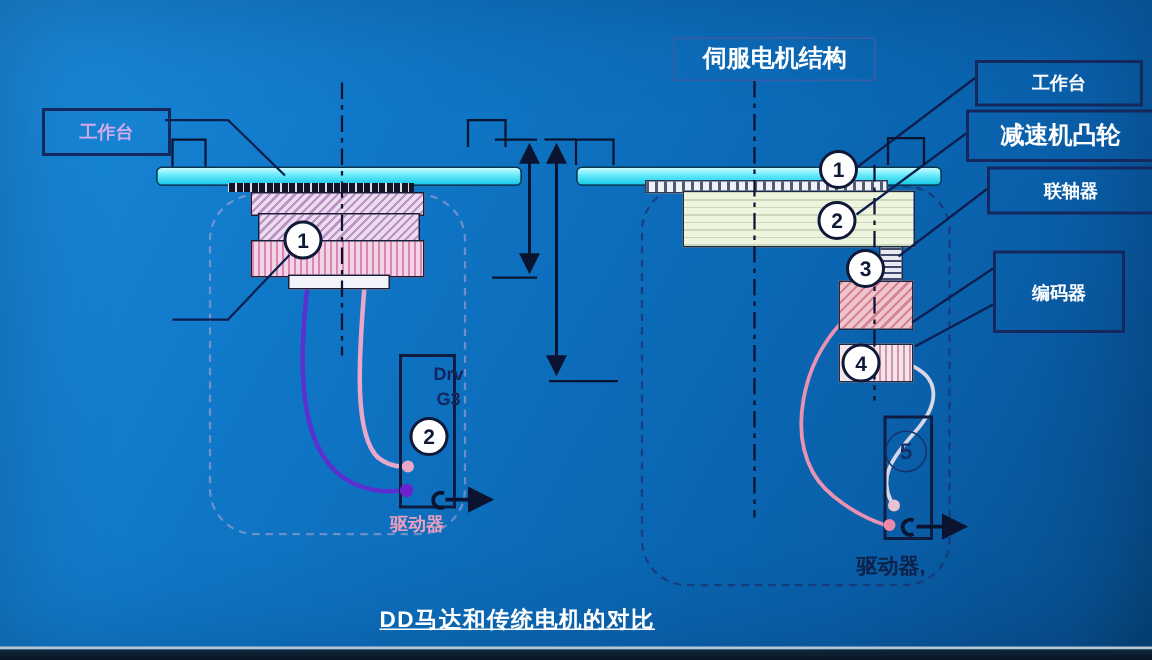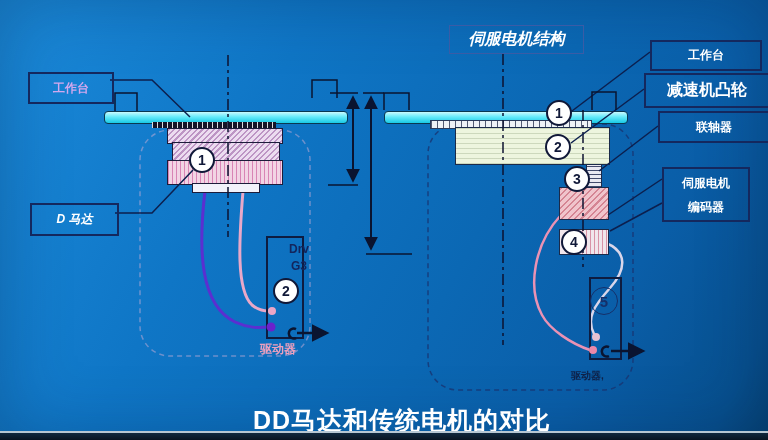--- a/index.html
+++ b/index.html
@@ -38,35 +38,35 @@
   .unitbox{border:2px solid #0e1c40;}
 
   
   .labelbox{display:flex;align-items:center;justify-content:center;
     border:2px solid #14285e;color:#fff;font-weight:bold;font-size:12px;text-align:center;}
   .titlebox{display:flex;align-items:center;justify-content:center;color:#fff;font-weight:bold;font-size:16px;}
   .title-dd{}
   .title-dd .corner{position:absolute;top:0;width:13px;height:15px;}
   .title-dd .corner.l{left:0;border-left:2px solid #16306e;border-top:2px solid #16306e;}
   .title-dd .corner.r{right:0;border-right:2px solid #16306e;border-top:2px solid #16306e;}
-  .title-servo{border:1.5px solid #3a5ca6;font-style:italic;}
+  .title-servo{border:1.5px solid #3a5ca6;}
   .txt{font-weight:bold;}
   .two-line{flex-direction:column;line-height:24px;}
 
   
   .marker{width:22px;height:22px;border-radius:50%;background:#fff;border:2px solid #101838;
     color:#101838;font-weight:bold;font-size:14px;display:flex;align-items:center;justify-content:center;}
   .marker.outline{width:26px;height:26px;background:transparent;border:1.5px solid #15306a;color:#15306a;font-size:15px;}
 
   
   .drv-text{display:flex;flex-direction:column;align-items:center;gap:3px;padding-top:4px;
     color:#13255c;font-weight:bold;font-size:12px;line-height:14px;padding-left:28px;}
 
   
-  .footer-title{color:#fff;font-weight:bold;font-size:25px;letter-spacing:1px;z-index:5;}
+  .footer-title{color:#fff;font-weight:bold;font-size:15px;letter-spacing:1px;z-index:5;text-decoration:underline;}
   .bottom-line{background:#b6c6d2;z-index:5;}
   .bottom-bar{background:linear-gradient(#10283e,#081422);z-index:5;}
 </style>
 </head>
 <body>
 
 <div class="stage">
 
   <svg id="lines-back" class="layer" width="768" height="440">
     <rect x="140" y="130" width="170" height="226" rx="30" fill="none" stroke="rgba(225,180,215,0.45)" stroke-width="1.5" stroke-dasharray="5 4"></rect>
@@ -148,43 +148,39 @@
 
 
   <div class="abs titlebox title-servo" style="left:449px;top:25px;width:133px;height:27px;">
     <span>伺服电机结构</span>
   </div>
 
   <div class="abs labelbox" style="left:28px;top:72px;width:82px;height:28px;color:#d2a8ee;">
     <span>工作台</span>
   </div>
 
-  <div class="abs labelbox" style="left:30px;top:203px;width:85px;height:29px;font-style:italic;">
-    <span>D 马达</span>
-  </div>
 
   <div class="abs txt" style="left:260px;top:341px;color:#eda0be;font-size:12px;">
     <span>驱动器</span>
   </div>
 
   <div class="abs labelbox" style="left:650px;top:40px;width:108px;height:27px;">
     <span>工作台</span>
   </div>
   <div class="abs labelbox" style="left:644px;top:73px;width:122px;height:31px;font-size:16px;">
     <span>减速机凸轮</span>
   </div>
   <div class="abs labelbox" style="left:658px;top:111px;width:108px;height:28px;">
     <span>联轴器</span>
   </div>
   <div class="abs labelbox two-line" style="left:662px;top:167px;width:84px;height:51px;">
-    <span>伺服电机</span>
     <span>编码器</span>
   </div>
 
-  <div class="abs txt" style="left:571px;top:369px;color:#0e2148;font-size:10px;">
+  <div class="abs txt" style="left:571px;top:369px;color:#0e2148;font-size:14px;">
     <span>驱动器,</span>
   </div>
 
   <div class="abs marker" style="left:189px;top:147px;">
     <span>1</span>
   </div>
   <div class="abs marker" style="left:273px;top:278px;">
     <span>2</span>
   </div>
   <div class="abs marker" style="left:546px;top:100px;">

